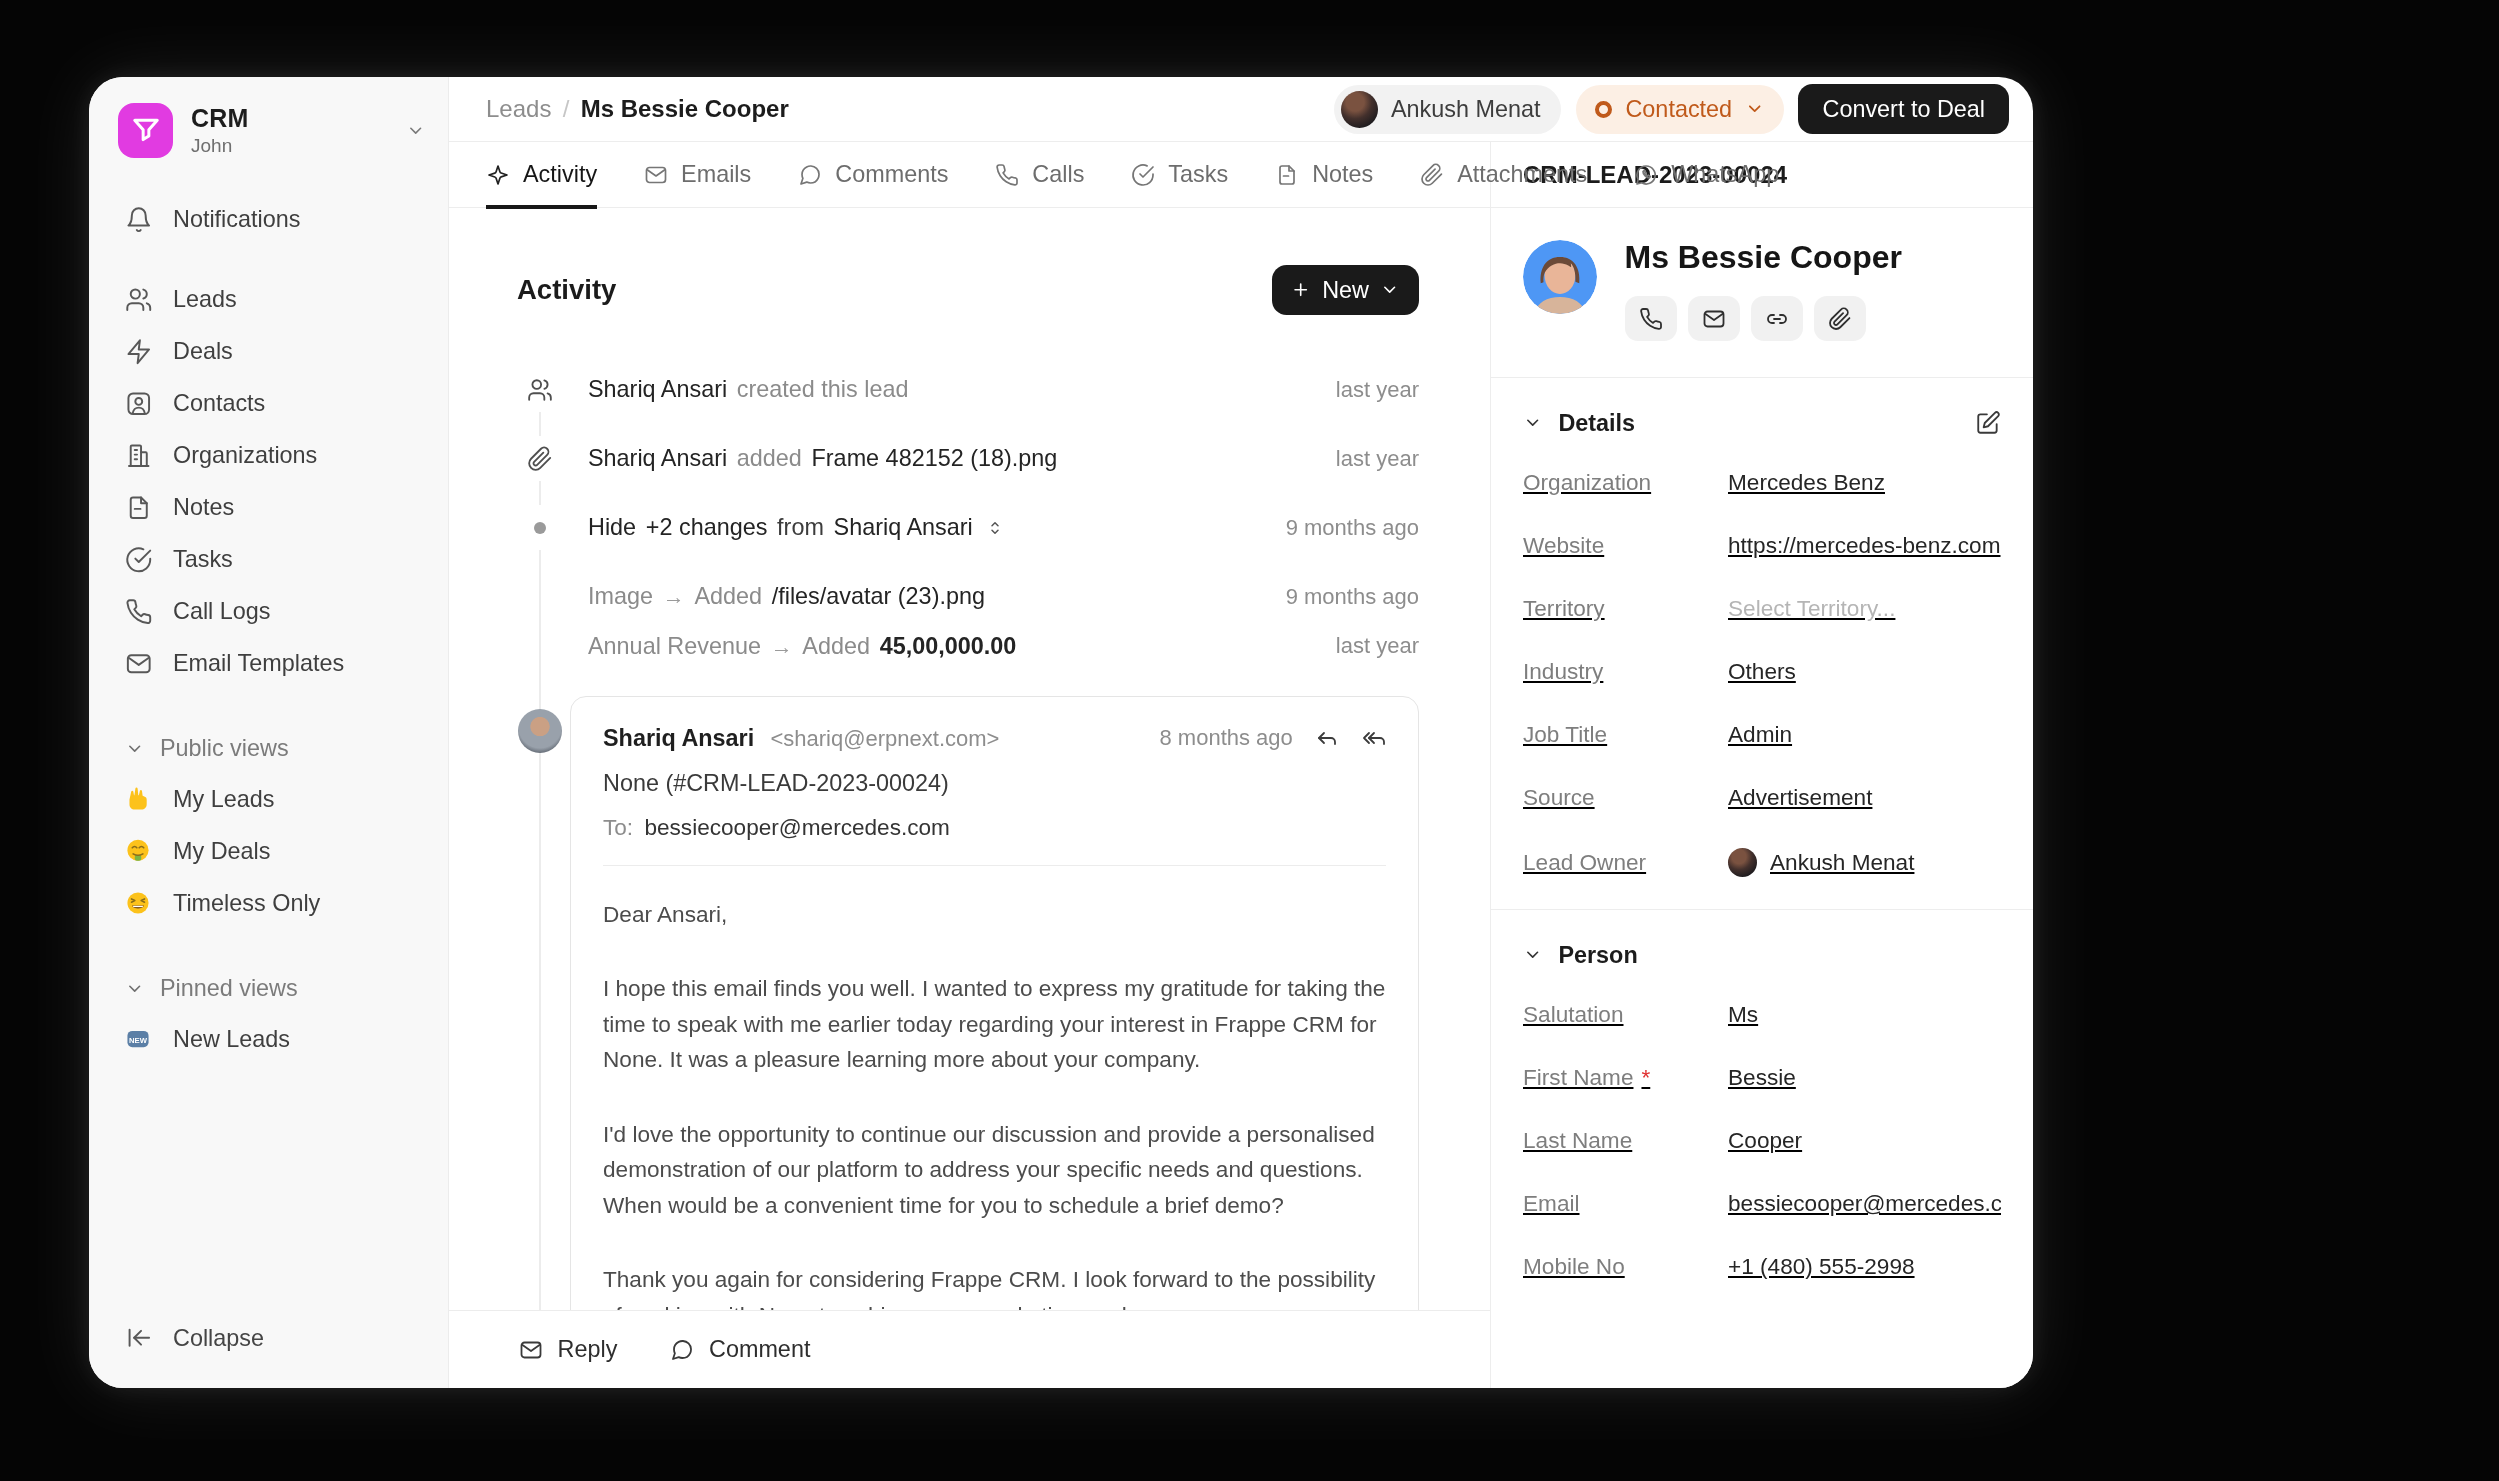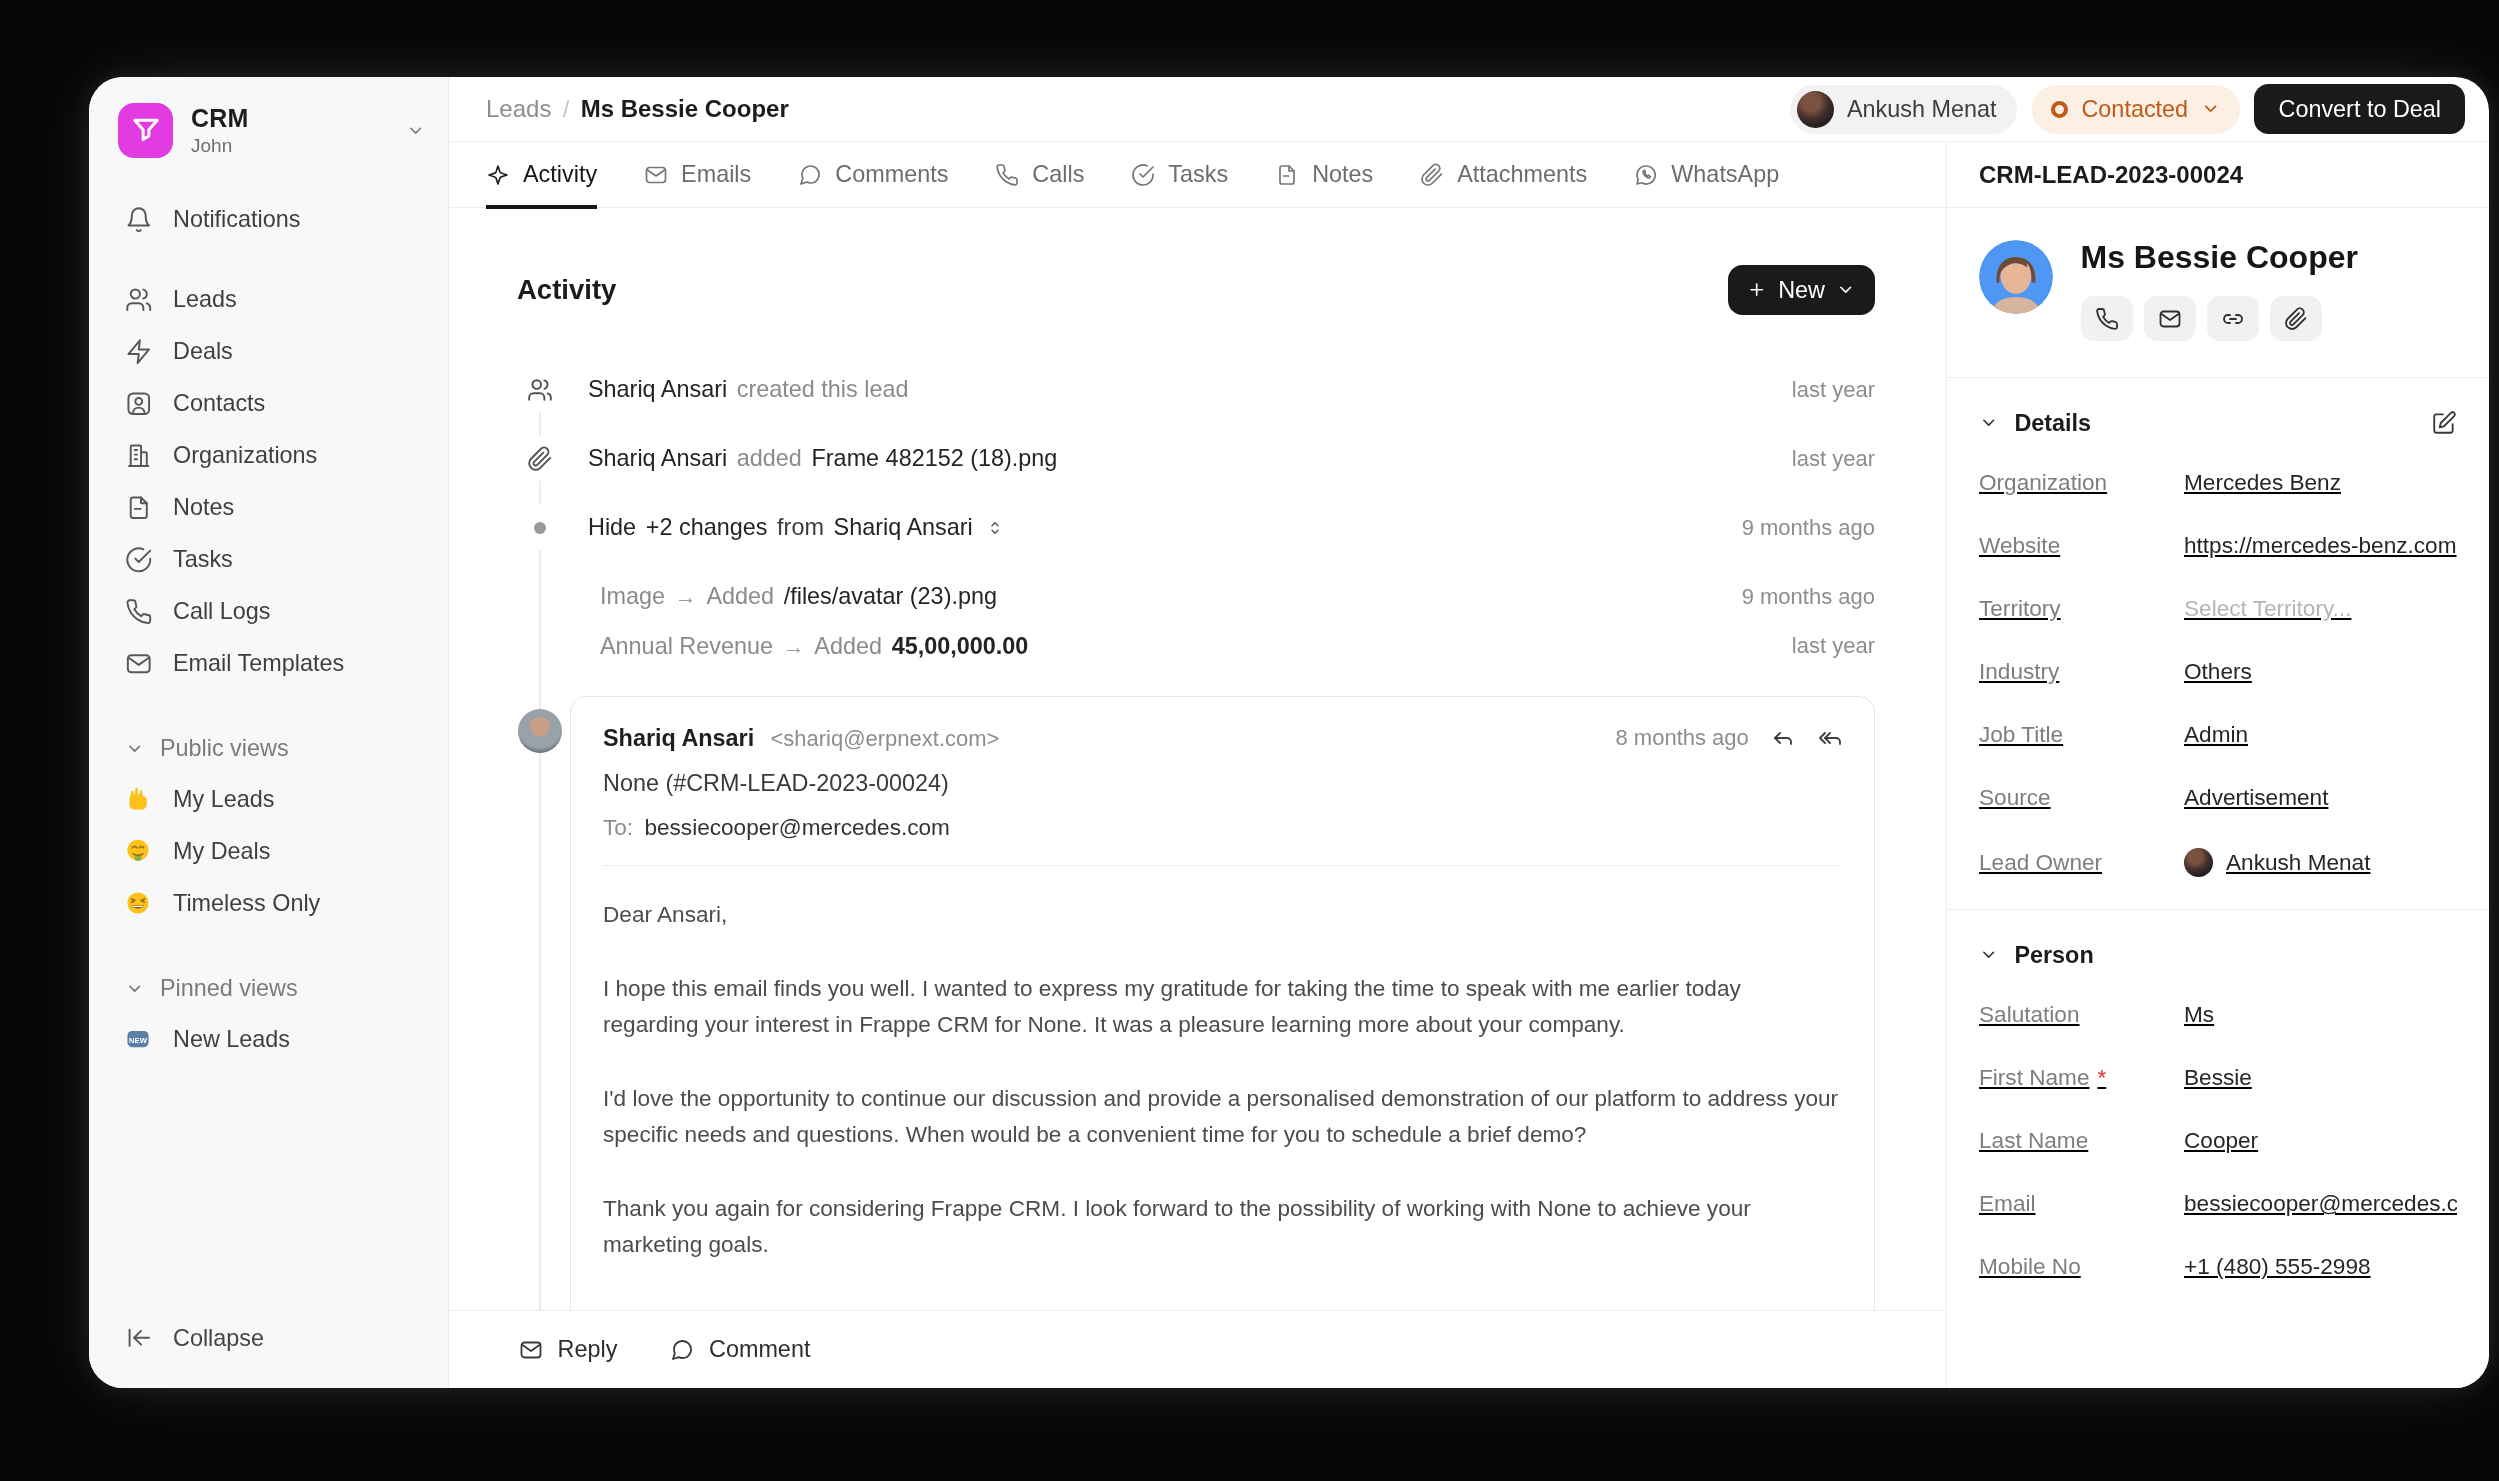--- a/index.html
+++ b/index.html
@@ -4,21 +4,21 @@
 <style>
   * { margin:0; padding:0; box-sizing:border-box; }
   html,body { width:2500px; height:1481px; }
   body {
     background:#050505;
     font-family:"Liberation Sans","DejaVu Sans",sans-serif;
     position:relative;
     -webkit-font-smoothing:antialiased;
   }
   .window {
-    position:absolute; left:89px; top:77px; width:2400px; height:1311px;
+    position:absolute; left:89px; top:77px; width:1944px; height:1311px;
     background:#fff; border-radius:34px; overflow:hidden; display:flex;
     box-shadow:0 0 73px rgba(255,255,255,.10), 0 0 24px rgba(255,255,255,.08);
   }
   svg.ic { width:26px; height:26px; flex:none; display:block; }
   svg.ic-sm { width:19.4px; height:19.4px; flex:none; display:block; }
 
   
   .sidebar {
     width:360px; flex:none; background:#f8f8f8; border-right:1.6px solid #ececec;
     display:flex; flex-direction:column; padding:21px 0 24px;
@@ -118,21 +118,21 @@
     align-items:center; justify-content:center; color:#4f4f4f;
   }
   .feed-dot { width:12px; height:12px; border-radius:50%; background:#9a9a9a; }
   .feed-text { margin-left:26px; font-size:23.4px; color:#8b8b8b; display:flex; align-items:baseline; gap:9.7px; flex:1; min-width:0; flex-wrap:nowrap; white-space:nowrap; overflow:hidden; }
   .ft-dark { color:#242424; font-weight:500; }
   .ft-gray { color:#8b8b8b; font-weight:400; }
   .feed-time { margin-left:22.6px; font-size:22px; color:#8d8d8d; flex:none; }
   .sort-ic { align-self:center; color:#555; margin-left:3.2px; cursor:pointer; }
   .arrow-gray { color:#9a9a9a; font-size:22px; }
   .feed-sub { padding-left:71px; min-height:45px; margin-bottom:4.9px; }
-  .feed-sub .feed-text { margin-left:12px; }
+  .feed-sub .feed-text { margin-left:0; }
 
   
   .email-row { display:flex; margin-top:27.5px; position:relative; z-index:1; }
   .email-avatar-col { width:45px; flex:none; display:flex; justify-content:center; align-items:flex-start; padding-top:13px; }
   .email-card {
     flex:1; min-width:0; margin-left:8px; border:1.6px solid #e5e5e5; border-radius:16px;
     background:#fff; padding:27.5px 32px 32px; height:695px;
   }
   .email-head { display:flex; align-items:flex-start; }
   .email-from { font-size:23.4px; }

